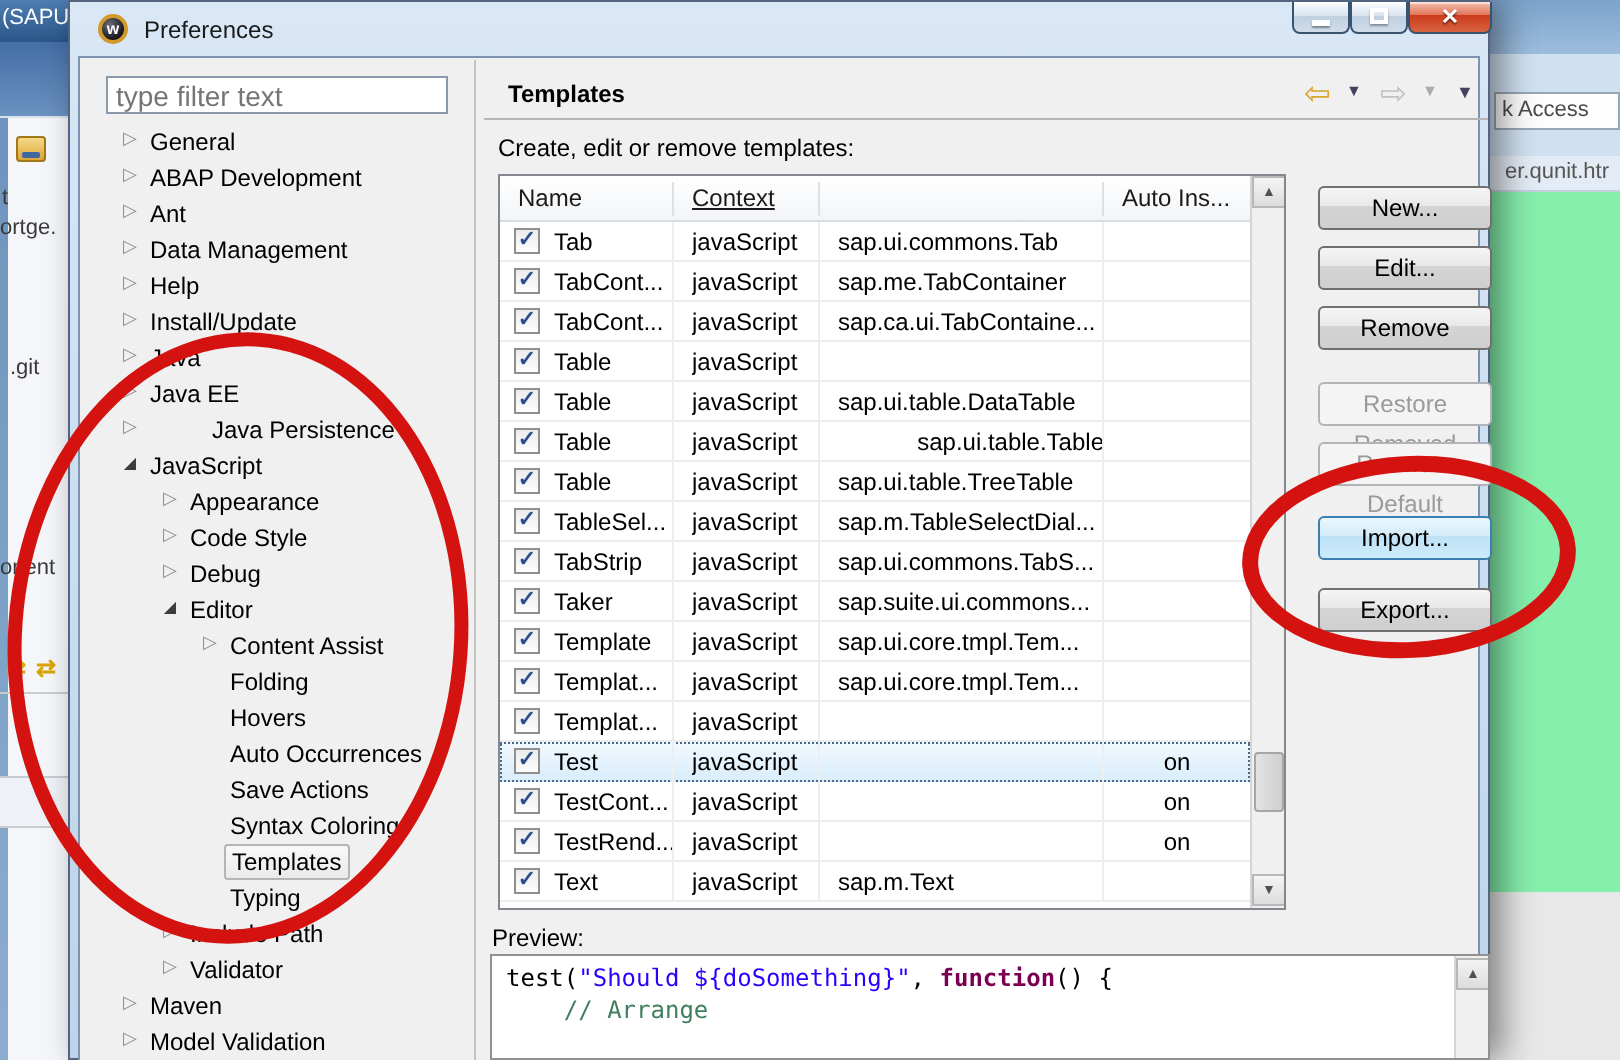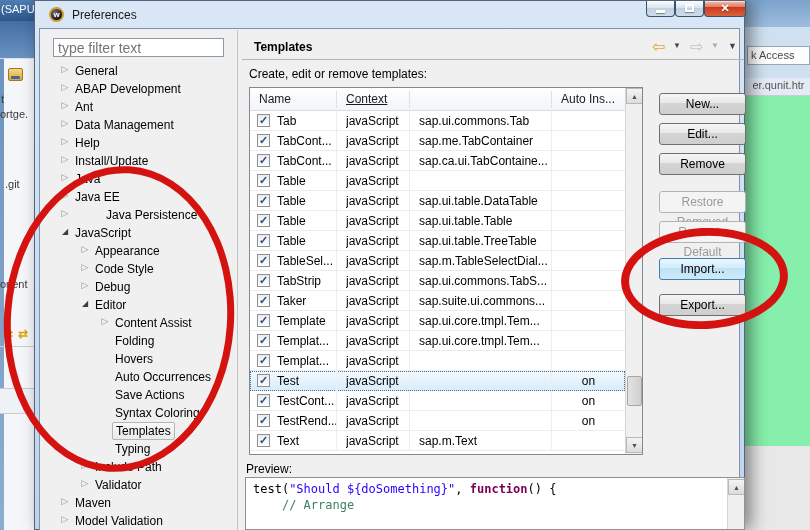--- a/index.html
+++ b/index.html
@@ -352,21 +352,21 @@
             <div class="cell" style="left: 169px; width: 133px;">sap.ui.table.DataTable</div>
             <div class="sep" style="left: 159px;"></div>
             <div class="cell" style="left: 302px; width: 73px; text-align: center;"></div>
             <div class="sep" style="left: 301px;"></div>
           </div>
           <div class="trow" style="top: 100px; border-bottom: 1px solid rgb(236, 236, 236);">
             <span class="cb">✓</span>
             <div class="cell" style="left: 27px; width: 60px;">Table</div>
             <div class="cell" style="left: 96px; width: 64px;">javaScript</div>
             <div class="sep" style="left: 86px;"></div>
-            <div class="cell" style="left: 169px; width: 133px;">sap.ui.table.Table</div>
+            <div class="cell" style="left: 169px; width: 133px; text-align: right;">sap.ui.table.Table</div>
             <div class="sep" style="left: 159px;"></div>
             <div class="cell" style="left: 302px; width: 73px; text-align: center;"></div>
             <div class="sep" style="left: 301px;"></div>
           </div>
           <div class="trow" style="top: 120px; border-bottom: 1px solid rgb(236, 236, 236);">
             <span class="cb">✓</span>
             <div class="cell" style="left: 27px; width: 60px;">Table</div>
             <div class="cell" style="left: 96px; width: 64px;">javaScript</div>
             <div class="sep" style="left: 86px;"></div>
             <div class="cell" style="left: 169px; width: 133px;">sap.ui.table.TreeTable</div>

